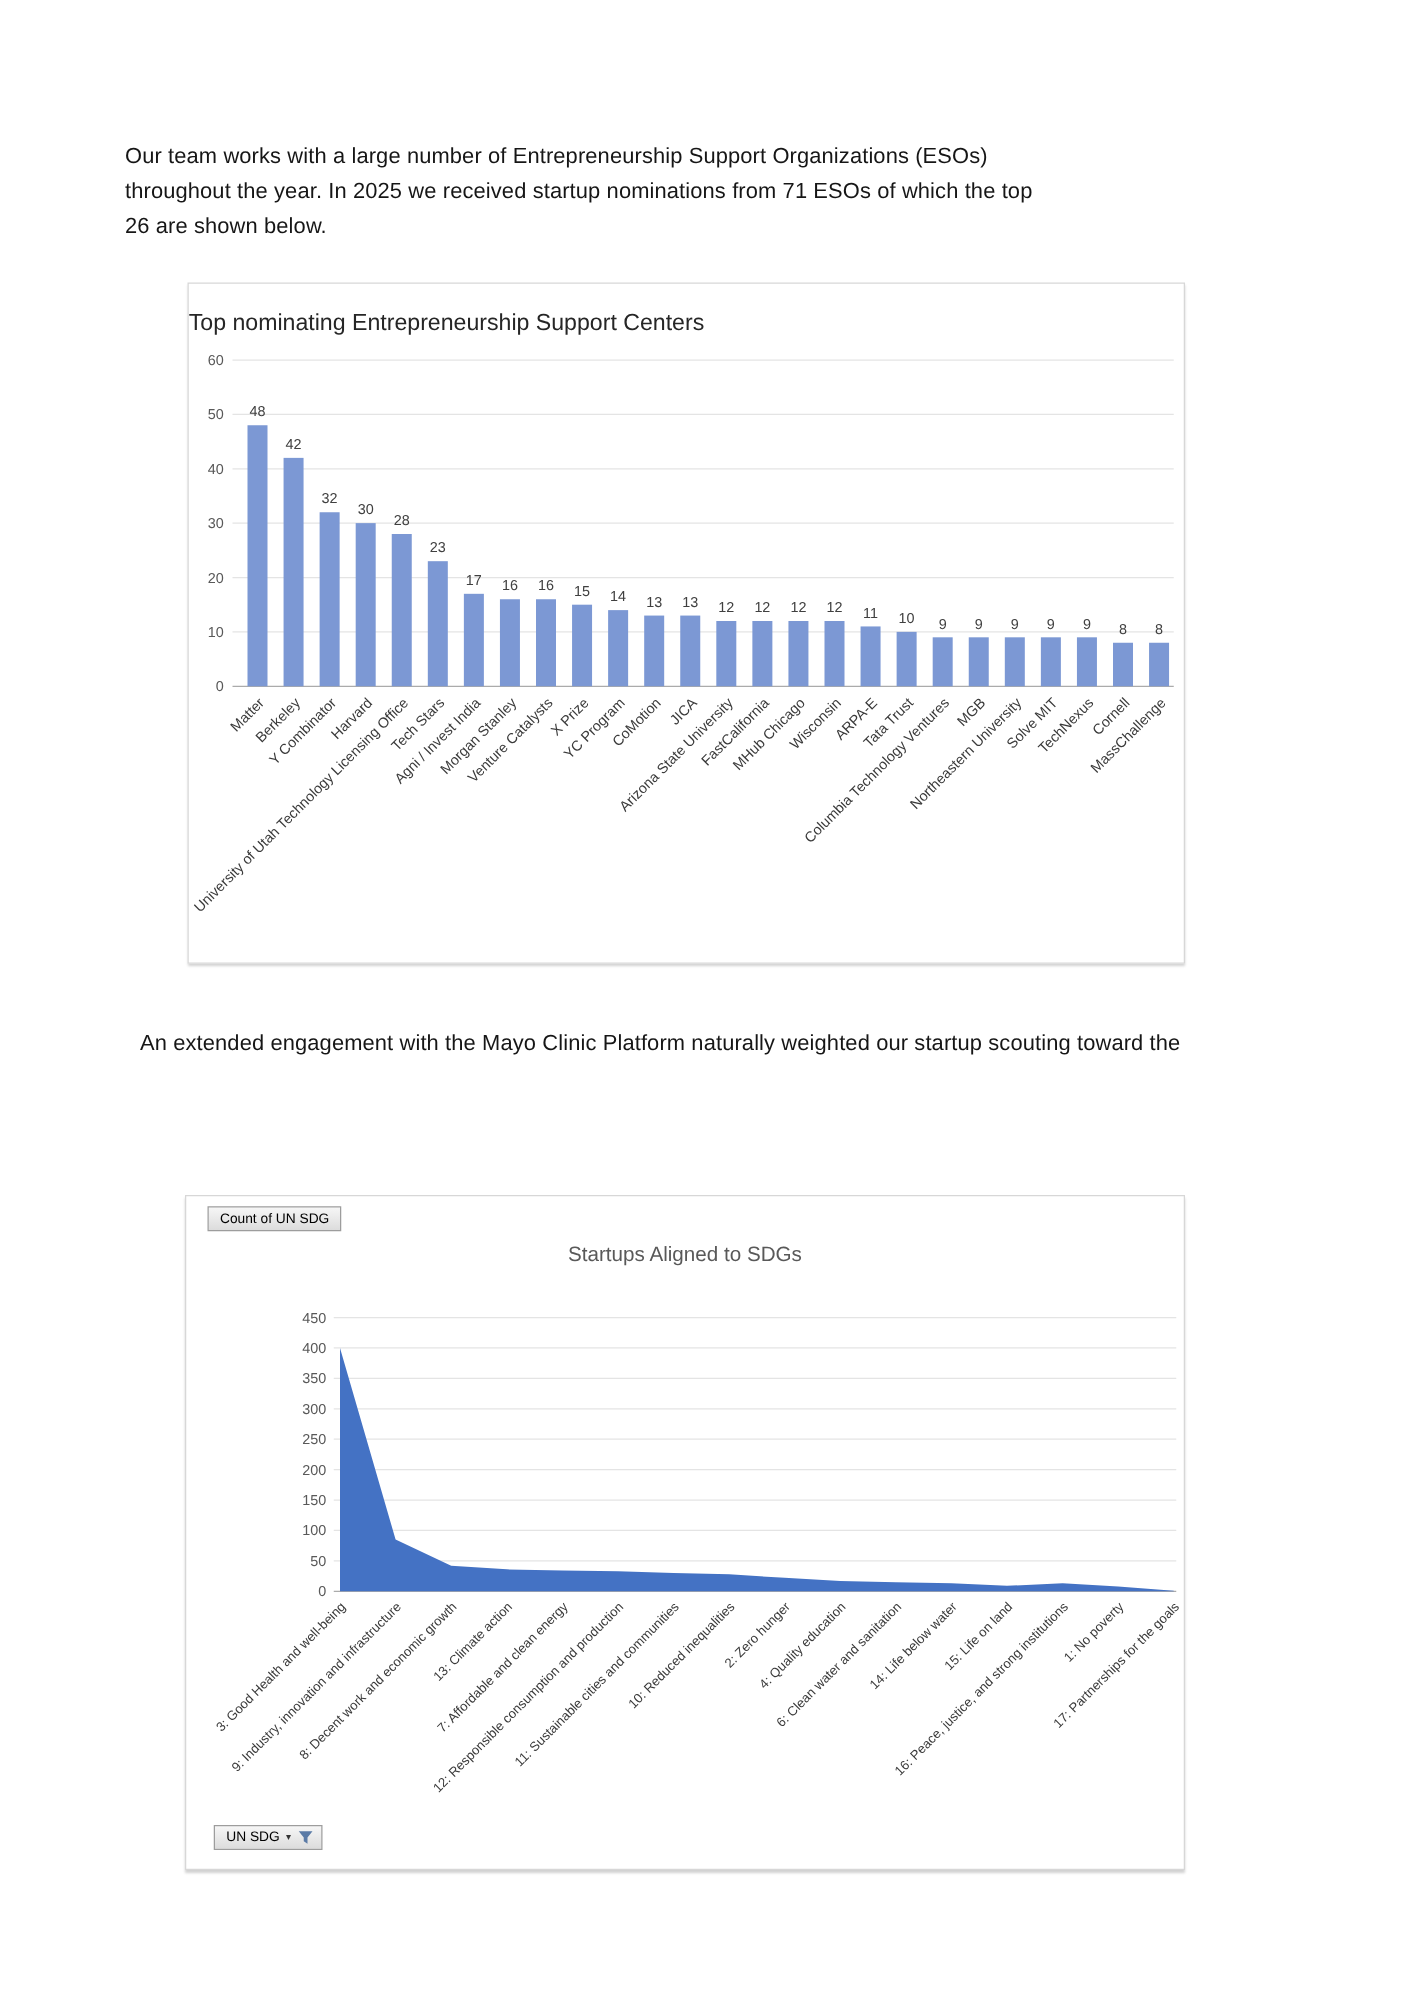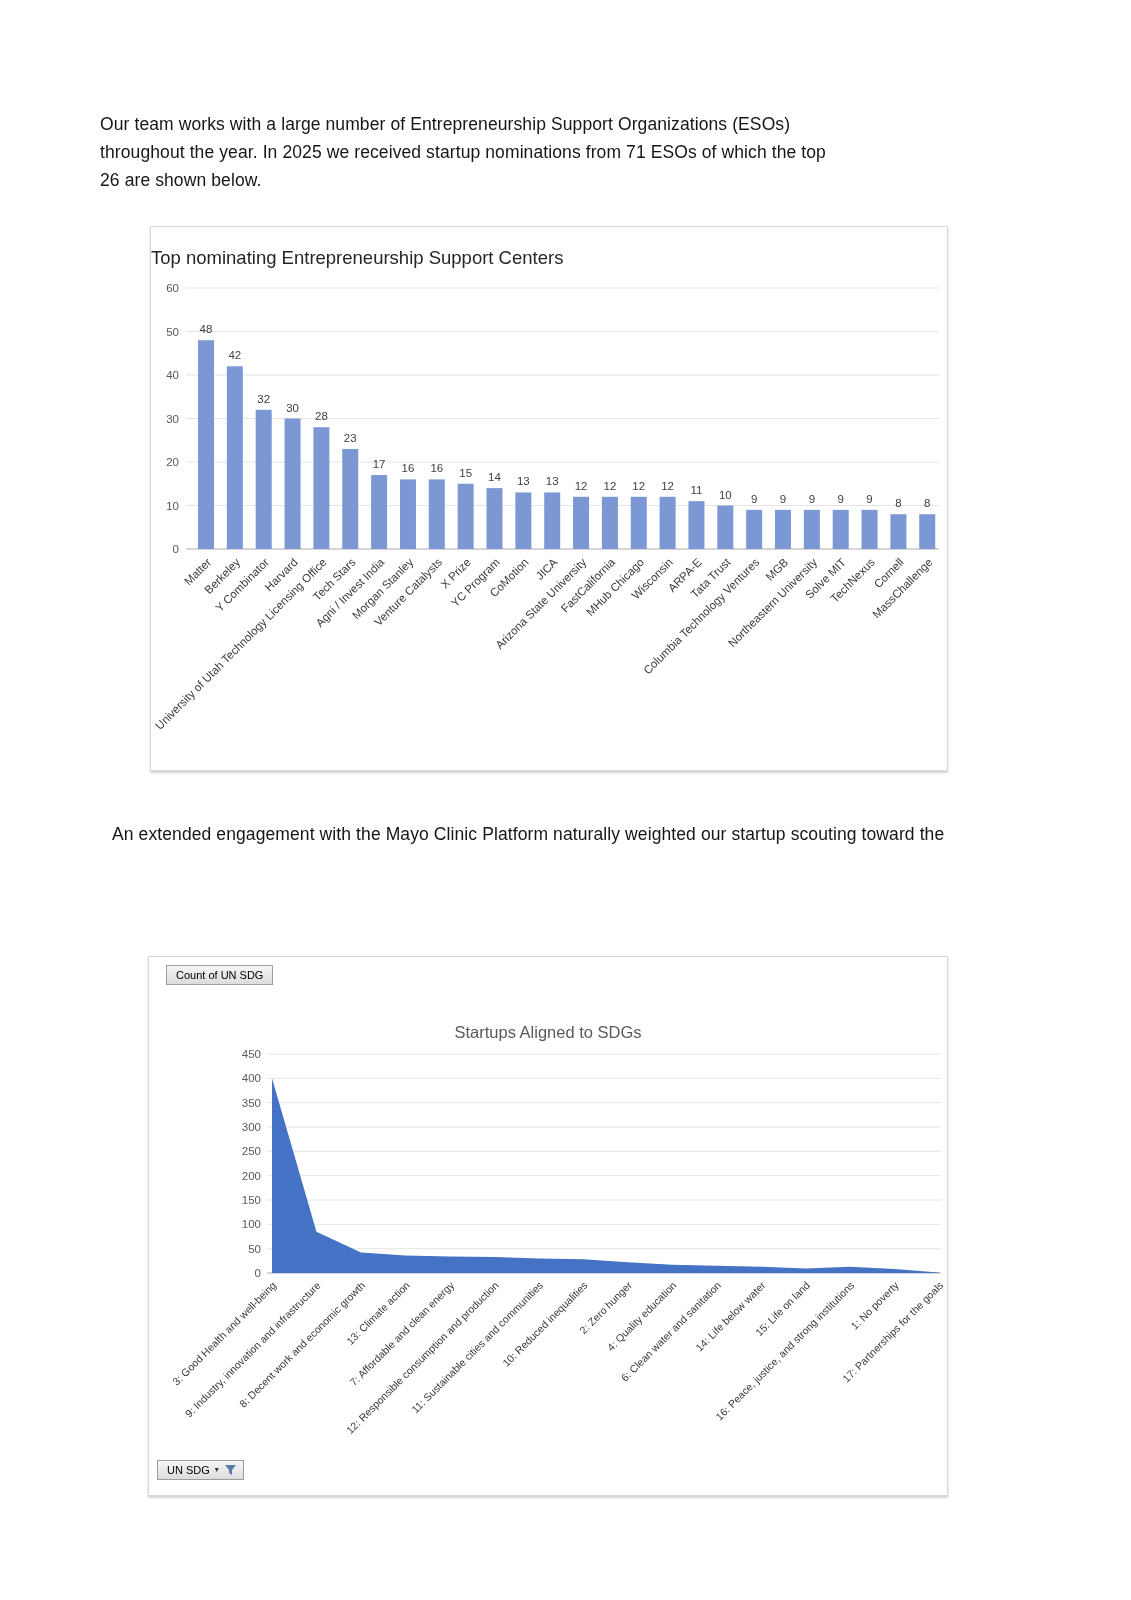--- a/index.html
+++ b/index.html
@@ -13,30 +13,30 @@
   #para2 { left:112px; top:820px; }
 
   .chart-card { position:absolute; background:#fff; border:1px solid #d7d7d7; overflow:hidden;
                 box-shadow:0 2px 2px rgba(0,0,0,.18); }
   #chart1 { left:150px; top:226px; width:798px; height:545px; }
   #chart2 { left:148px; top:956px; width:800px; height:540px; }
 
   .chart-title-1 { position:absolute; top:20px; left:0; right:0; text-align:left;
                    font-size:18.5px; color:#262626; }
   .chart-title-2 { position:absolute; top:38px; left:0; right:0; text-align:center;
-                   font-size:16.5px; color:#595959;margin-top:28px; }
+                   font-size:16.5px; color:#595959; }
 
   svg.plot { position:absolute; left:0; top:0; display:block; }
 
   .pivot-btn { position:absolute; display:inline-flex; align-items:center; gap:5px;
                font-family:"Liberation Sans", sans-serif; font-size:11px; color:#000;
                background:linear-gradient(#f6f6f6,#dcdcdc); border:1px solid #9d9d9d;
                padding:3px 9px; cursor:pointer; }
   #btn-count { left:17px; top:8px; }
-  #btn-filter { left:8px; top:503px; padding-right:6px; }
+  #btn-filter { left:22px; top:503px; padding-right:6px; }
   .caret { font-size:8px; color:#333; line-height:1; }
 </style>
 </head>
 <body>
 
 <div class="para" id="para1">
   <div>Our team works with a large number of Entrepreneurship Support Organizations (ESOs)</div>
   <div>throughout the year. In 2025 we received startup nominations from 71 ESOs of which the top</div>
   <div>26 are shown below.</div>
 </div>

